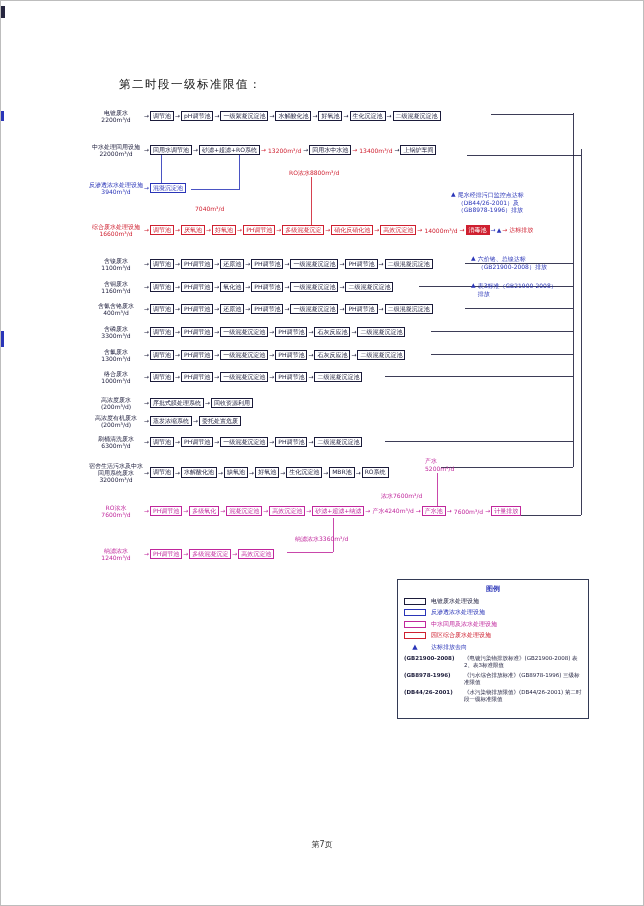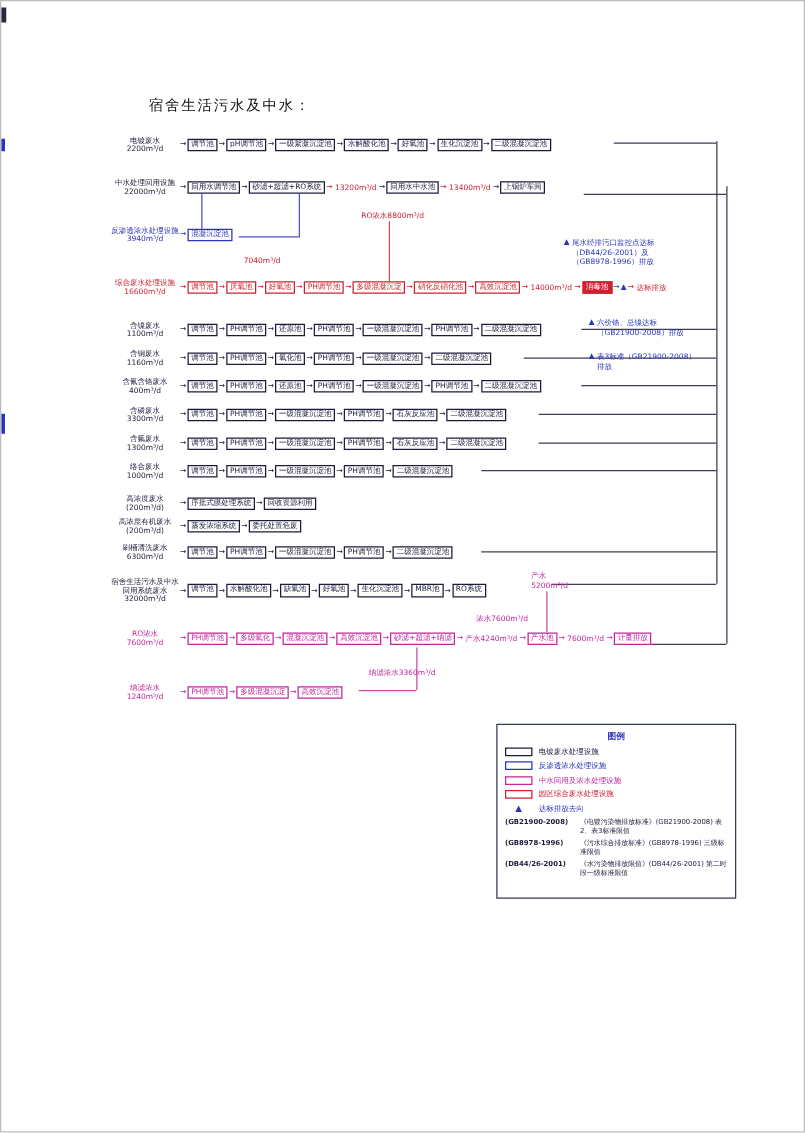--- a/index.html
+++ b/index.html
@@ -33,21 +33,21 @@
   .footer{position:absolute;left:0;top:838px;width:100%;text-align:center;font-size:8px;color:#333;}
 </style>
 </head>
 <body>
 
 <div class="page">
   <div class="edge-mark em1"></div>
   <div class="edge-mark em2"></div>
   <div class="edge-mark em3"></div>
 
-  <div class="title">宿舍生活污水及中水：</div>
+  <div class="title">第二时段一级标准限值：</div>
 
   <div id="flow">
 
     <div class="cline" style="left:572px;top:112px;width:1px;height:354px;background:#1b1b3a;"></div>
     <div class="cline" style="left:490px;top:113px;width:82px;height:1px;background:#1b1b3a;"></div>
     <div class="cline" style="left:464px;top:262px;width:108px;height:1px;background:#1b1b3a;"></div>
     <div class="cline" style="left:418px;top:285px;width:154px;height:1px;background:#1b1b3a;"></div>
     <div class="cline" style="left:464px;top:307px;width:108px;height:1px;background:#1b1b3a;"></div>
     <div class="cline" style="left:430px;top:330px;width:142px;height:1px;background:#1b1b3a;"></div>
     <div class="cline" style="left:430px;top:353px;width:142px;height:1px;background:#1b1b3a;"></div>
@@ -424,13 +424,14 @@
           <span class="lg-key">(GB8978-1996)</span>
           <span class="lg-val">《污水综合排放标准》(GB8978-1996) 三级标准限值</span>
         </div>
         <div class="lg-key-row">
           <span class="lg-key">(DB44/26-2001)</span>
           <span class="lg-val">《水污染物排放限值》(DB44/26-2001) 第二时段一级标准限值</span>
         </div>
       </div>
   </div>
 
+  <div class="footer">第7页</div>
 </div>
 
 </body></html>

